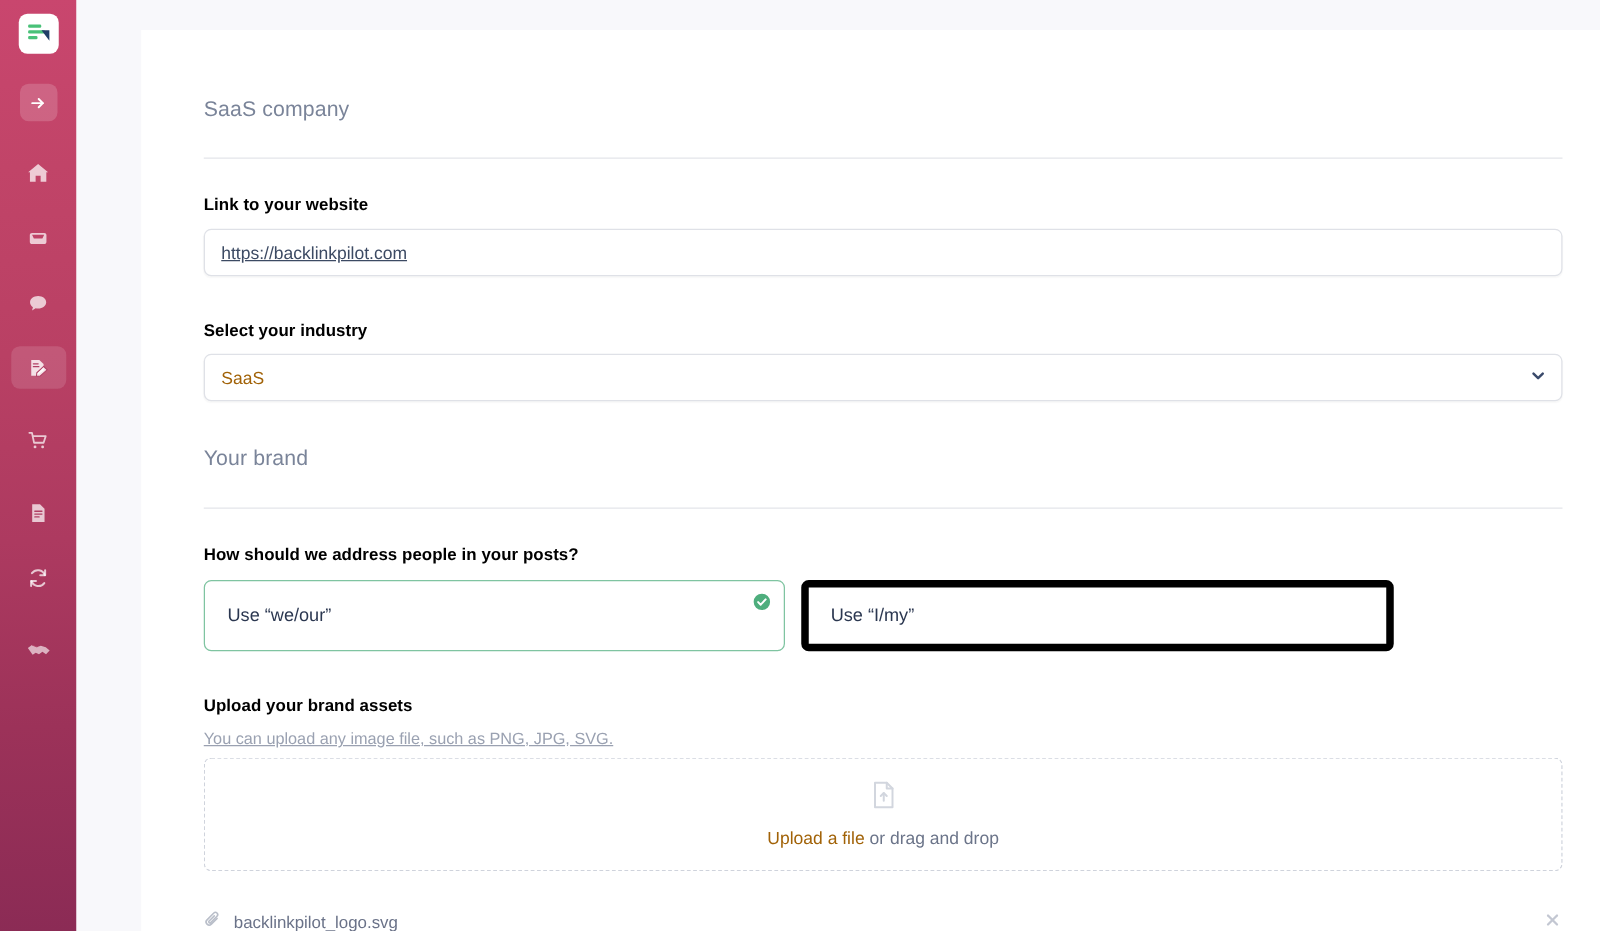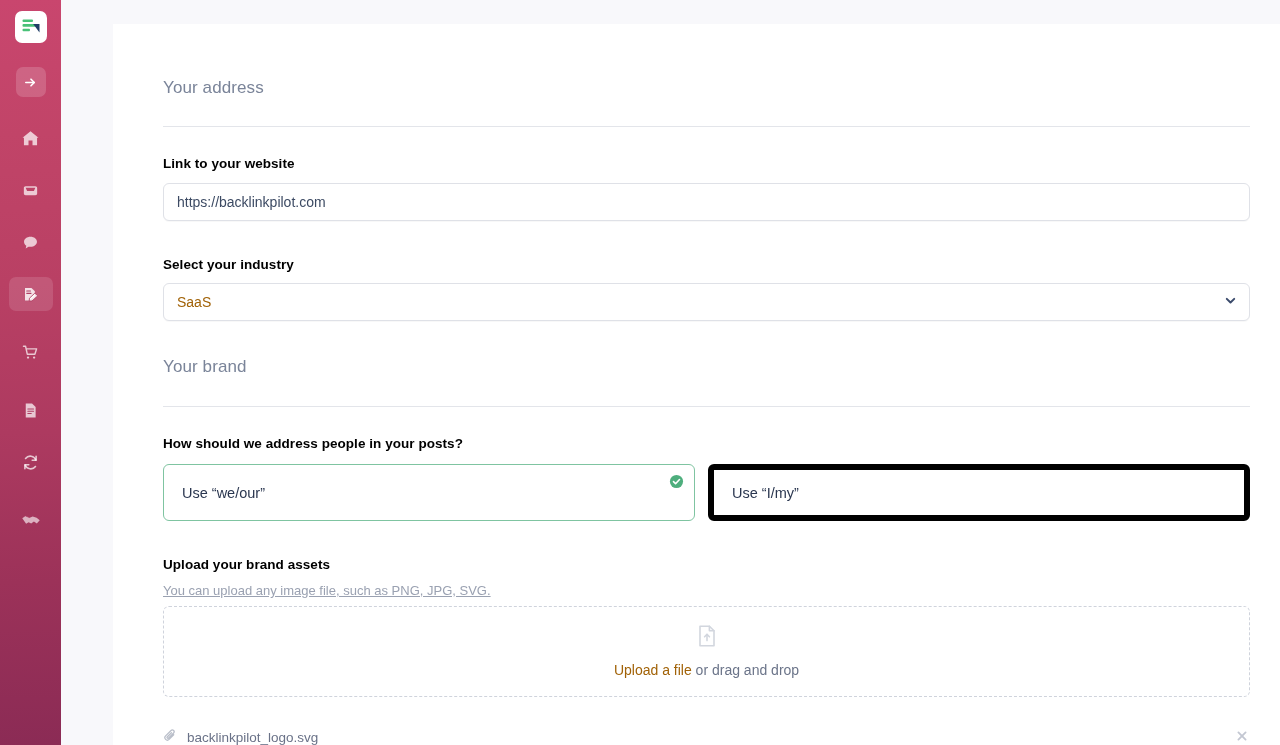--- a/index.html
+++ b/index.html
@@ -110,20 +110,21 @@
     height: 38px;
     border: 1px solid #dfe1e7;
     border-radius: 6px;
     background: #fff;
     display: flex;
     align-items: center;
     padding: 0 13px;
     font-size: 14px;
     color: #3c4a63;
     box-shadow: 0 1px 1px rgba(16,24,40,0.03);
+    text-decoration: underline;
   }
 
   .select-box {
     height: 38px;
     border: 1px solid #dfe1e7;
     border-radius: 6px;
     background: #fff;
     display: flex;
     align-items: center;
     justify-content: space-between;
@@ -302,21 +303,21 @@
       <svg width="20" height="20" viewBox="0 0 22 20" fill="rgba(255,255,255,0.62)">
         <path d="M1.4 8.2 L5 5.6 L9.6 7.4 L12.8 6.2 L17.2 7.6 L20.6 10.4 L17.4 13.8 L14.2 11.6 L11.2 13.8 L8.4 12.4 L5.6 14.2 Z"></path>
         <path d="M5 5.6 L9.6 7.4" stroke="#b03f64" stroke-width="0.8"></path>
       </svg>
     </div>
   </div>
 
   <div id="card">
     <div class="inner">
 
-      <div style="position:absolute; left:0; top:54px; width:1087px;" class="section-title">Your address</div>
+      <div style="position:absolute; left:0; top:54px; width:1087px;" class="section-title">SaaS company</div>
 
       <div style="position:absolute; left:0; top:102px; width:1087px;" class="rule"></div>
 
       <div style="position:absolute; left:0; top:132px;" class="field-label">Link to your website</div>
 
       <div style="position:absolute; left:0; top:159px; width:1087px;" class="text-input">
         <span placeholder="https://">https://backlinkpilot.com</span>
       </div>
 
       <div style="position:absolute; left:0; top:233px;" class="field-label">Select your industry</div>
@@ -329,21 +330,21 @@
           </svg>
         </span>
       </div>
 
       <div style="position:absolute; left:0; top:333px; width:1087px;" class="section-title">Your brand</div>
 
       <div style="position:absolute; left:0; top:382px; width:1087px;" class="rule"></div>
 
       <div style="position:absolute; left:0; top:412px;" class="field-label">How should we address people in your posts?</div>
 
-      <div style="position:absolute; left:0; top:440px; width:1087px;" class="choice-row">
+      <div style="position:absolute; left:0; top:440px; width:952px;" class="choice-row">
 
         <div class="choice-card selected">
           <span>Use “we/our”</span>
           <span class="check-badge">
             <svg width="15" height="15" viewBox="0 0 16 16">
               <circle cx="8" cy="8" r="7" fill="#4eae7d"></circle>
               <path d="M4.8 8.2 L7 10.4 L11.2 5.9" fill="none" stroke="#ffffff" stroke-width="1.7" stroke-linecap="round" stroke-linejoin="round"></path>
             </svg>
           </span>
         </div>

